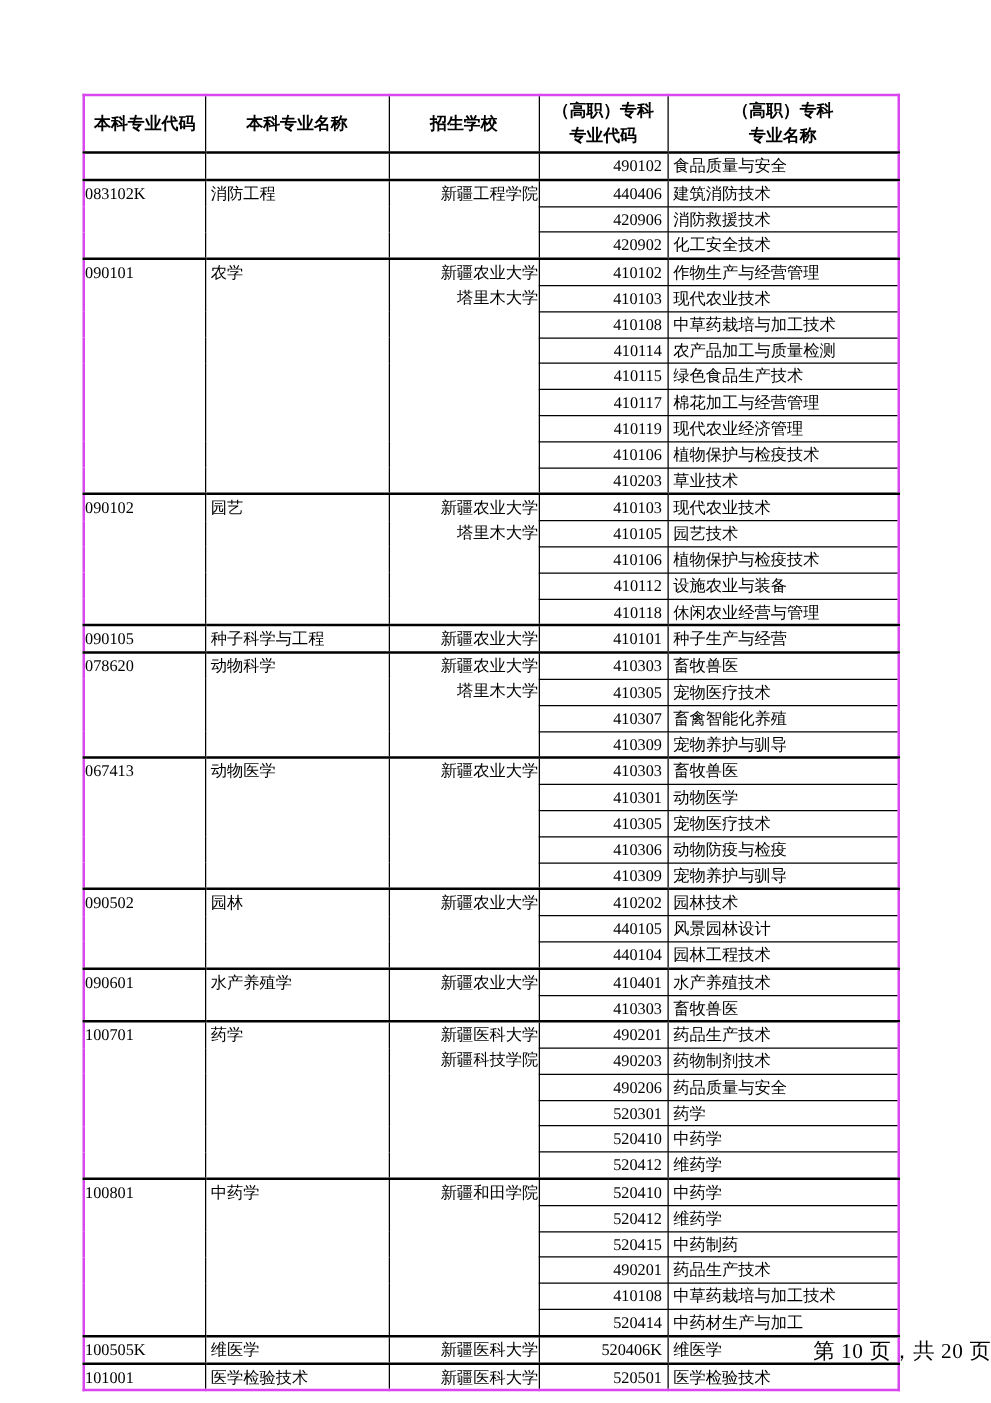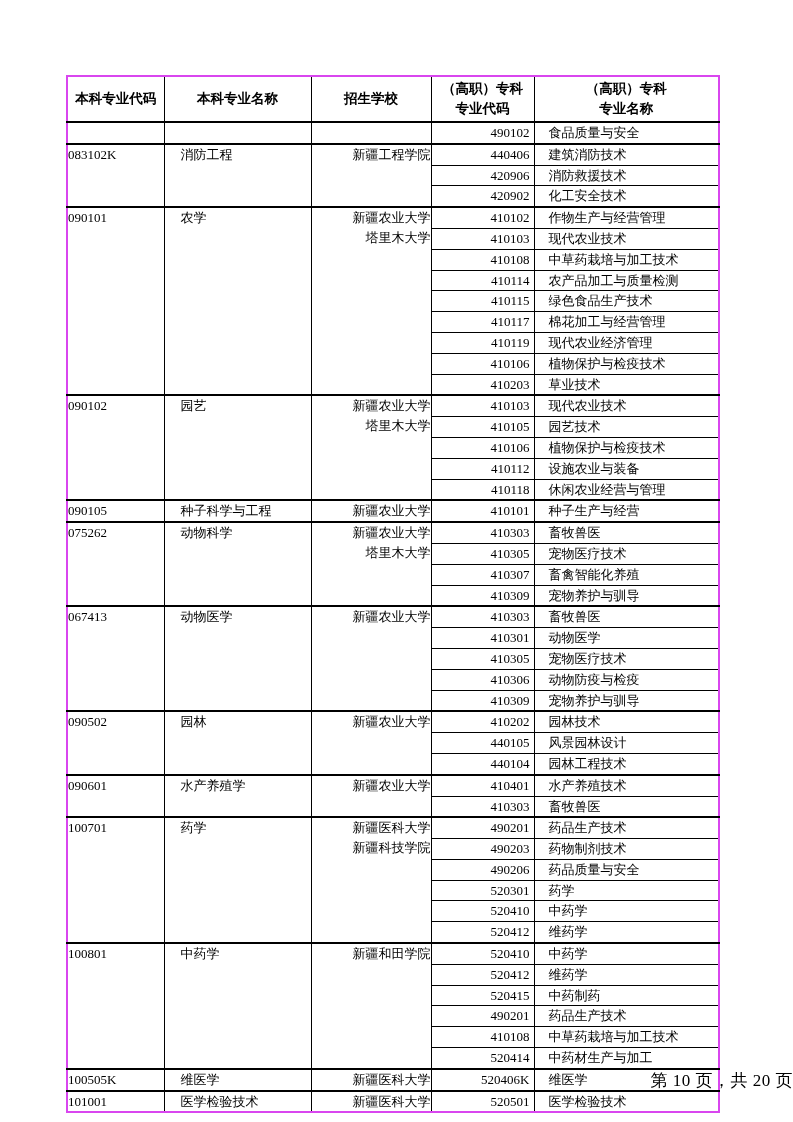--- a/index.html
+++ b/index.html
@@ -30,25 +30,25 @@
     font-weight:bold;
     text-align:center;
     vertical-align:middle;
     white-space:pre-line;
     line-height:1.45;
     font-size:13.5px;
   }
   td{height:19.8px;line-height:19.8px;}
   tr.section-start td{border-top:2px solid #000;}
   td.ucode{padding-right:4px;}
-  td.uname{text-align:left;padding-left:16px;}
+  td.uname{text-align:left;padding-left:4px;}
   td.school{text-align:right;padding-left:4px;}
   td.school div{line-height:19.8px;}
   td.mcode{text-align:right;padding-right:4px;}
-  td.mname{text-align:left;padding-left:14px;}
+  td.mname{text-align:left;padding-left:4px;}
   .page-footer{
     position:absolute;
     top:1069px;left:0;width:793px;
     text-align:right;
     font-size:17px;
     letter-spacing:0.5px;
   }
 </style>
 </head>
 <body>
@@ -168,21 +168,21 @@
       <tr class="section-start">
         <td class="ucode" rowspan="1">090105</td>
         <td class="uname" rowspan="1">种子科学与工程</td>
         <td class="school" rowspan="1">
           <div>新疆农业大学</div>
         </td>
         <td class="mcode">410101</td>
         <td class="mname">种子生产与经营</td>
       </tr>
       <tr class="section-start">
-        <td class="ucode" rowspan="4">075262</td>
+        <td class="ucode" rowspan="4">078620</td>
         <td class="uname" rowspan="4">动物科学</td>
         <td class="school" rowspan="4">
           <div>新疆农业大学</div>
           <div>塔里木大学</div>
         </td>
         <td class="mcode">410303</td>
         <td class="mname">畜牧兽医</td>
       </tr>
       <tr>
         <td class="mcode">410305</td>

